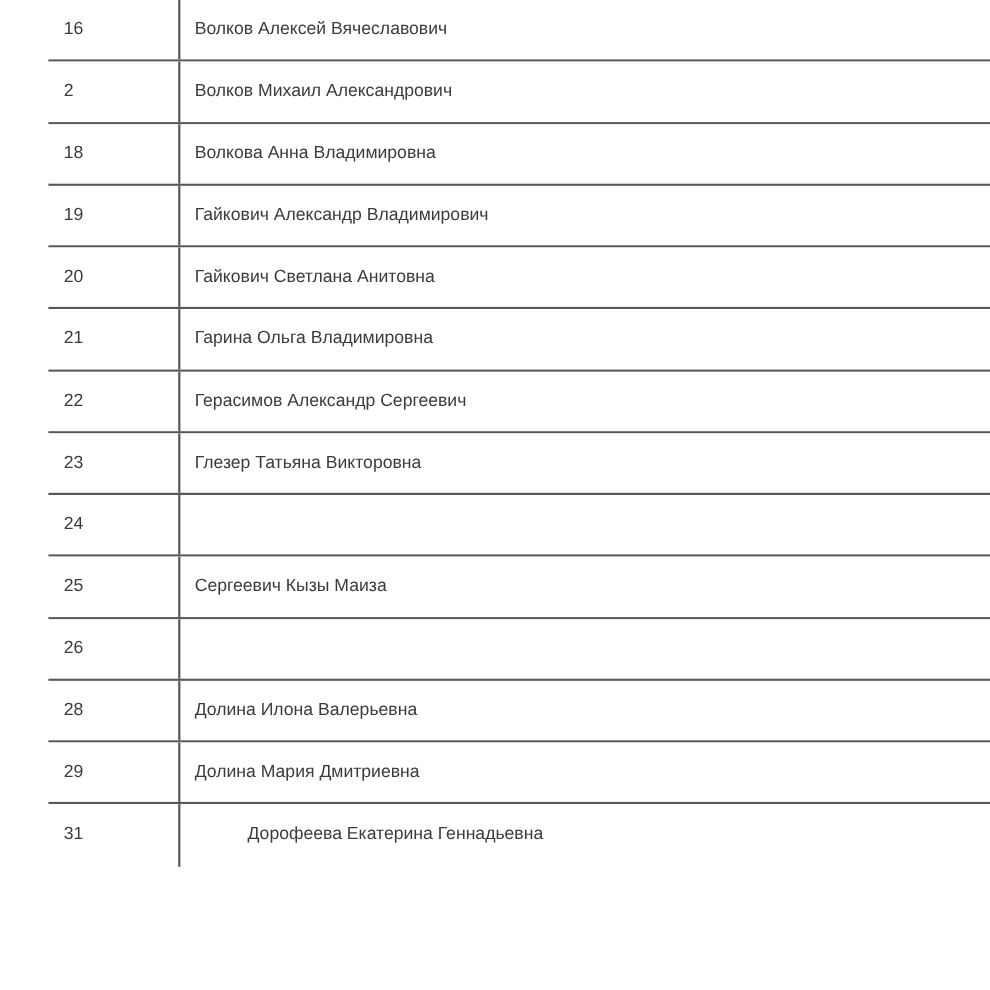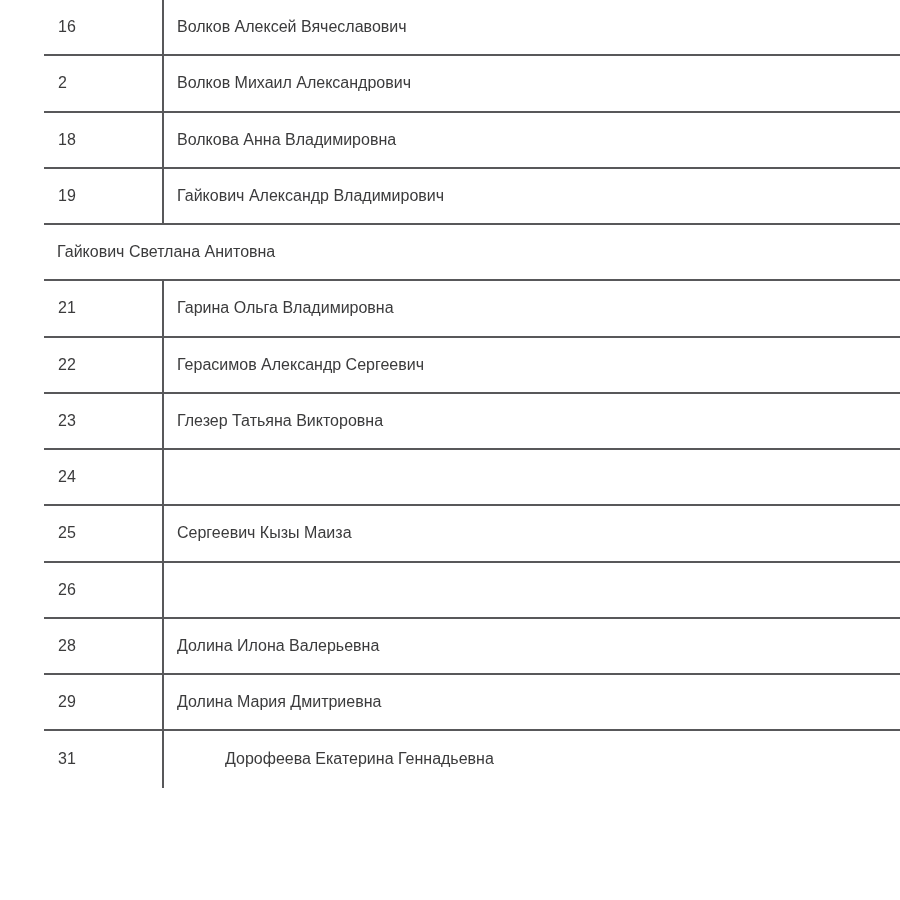--- a/index.html
+++ b/index.html
@@ -78,20 +78,21 @@
     <div class="cell num">18</div>
     <div class="cell name">Волкова Анна Владимировна</div>
   </div>
 
   <div class="row">
     <div class="cell num">19</div>
     <div class="cell name">Гайкович Александр Владимирович</div>
   </div>
 
   <div class="row">
+    <div class="cell num">20</div>
     <div class="cell name">Гайкович Светлана Анитовна</div>
   </div>
 
   <div class="row">
     <div class="cell num">21</div>
     <div class="cell name">Гарина Ольга Владимировна</div>
   </div>
 
   <div class="row">
     <div class="cell num">22</div>

